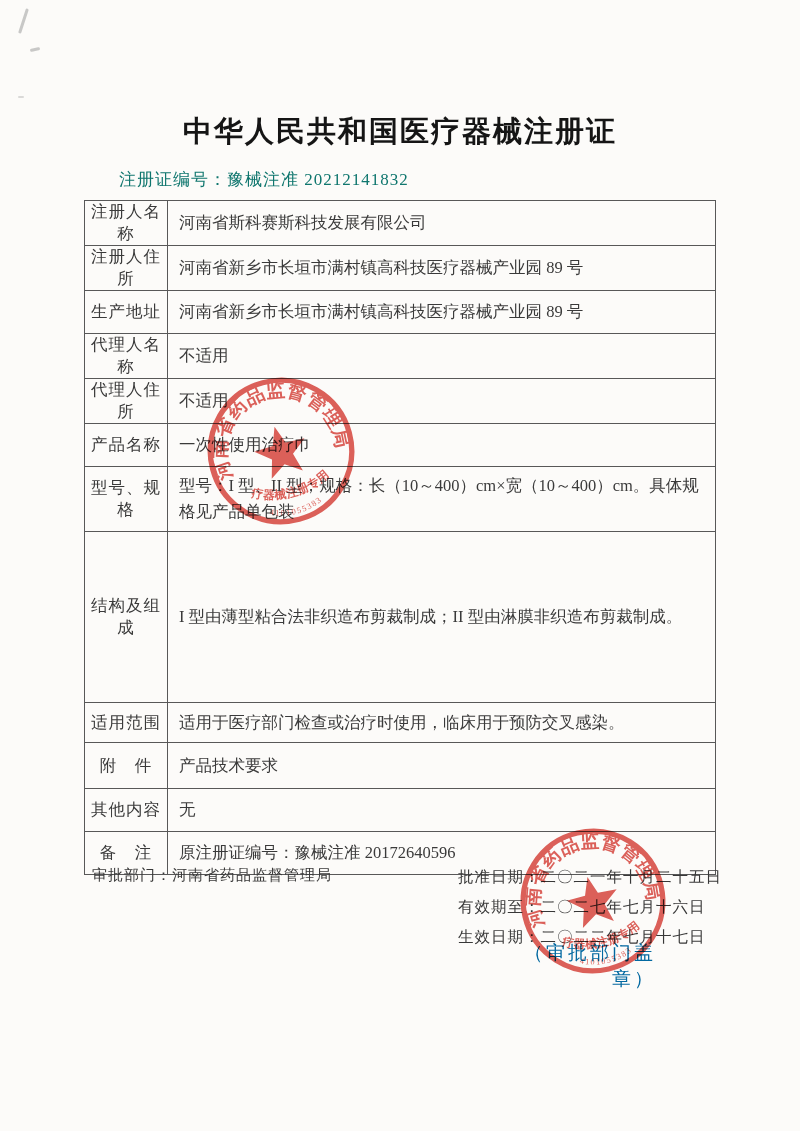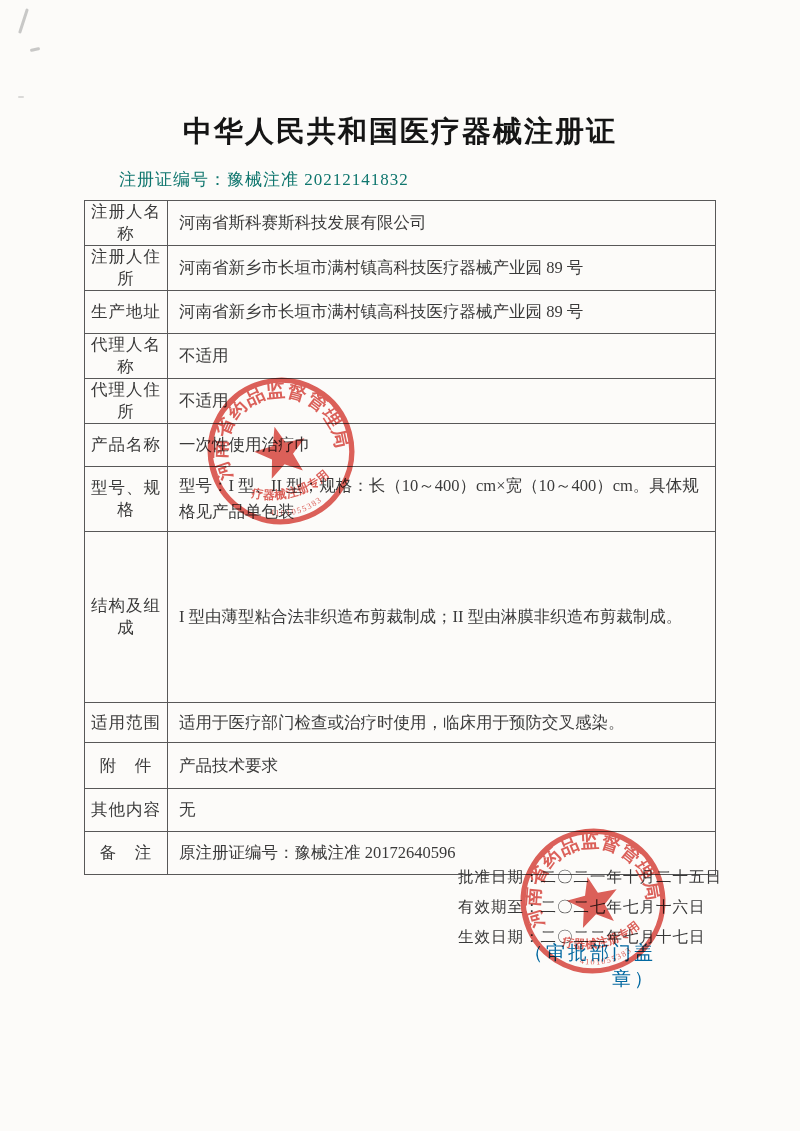--- a/index.html
+++ b/index.html
@@ -127,20 +127,23 @@
       <td class="lbl">其他内容</td>
       <td class="val">无</td>
     </tr>
     <tr class="r12">
       <td class="lbl">备　注</td>
       <td class="val">原注册证编号：豫械注准 20172640596</td>
     </tr>
   </tbody>
     </table>
 
+  <div class="footer-approval">
+    <span>审批部门：</span><span>河南省药品监督管理局</span>
+  </div>
 
   <div class="footer-dates">
     <div><span>批准日期：</span><span>二〇二一年十月二十五日</span></div>
     <div><span>有效期至：</span><span>二〇二七年七月十六日</span></div>
     <div><span>生效日期：</span><span>二〇二二年七月十七日</span></div>
   </div>
 
   <div class="seal-note">（审批部门盖章）</div>
 
   <svg class="stamp stamp-mid" viewBox="0 0 200 200" aria-hidden="true">

